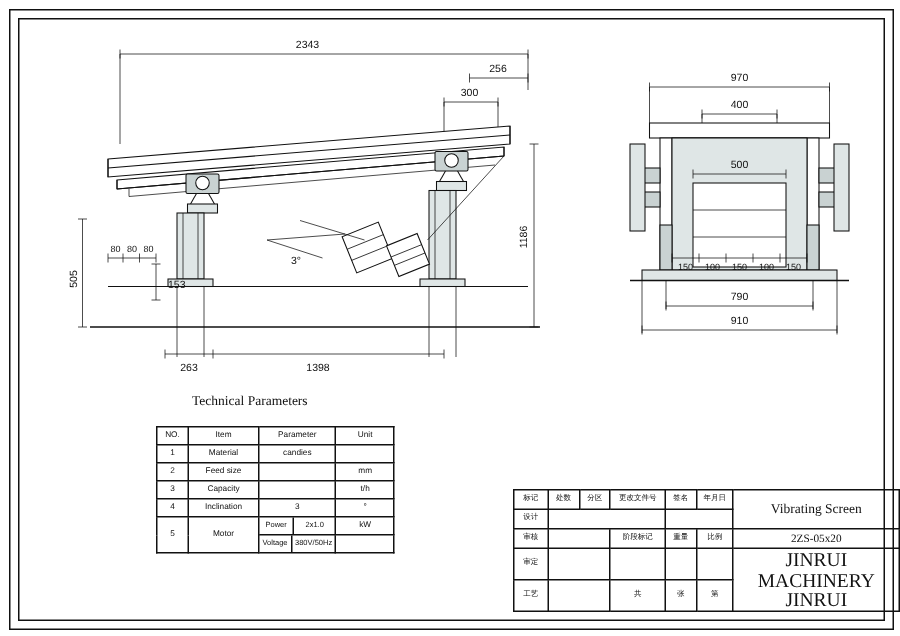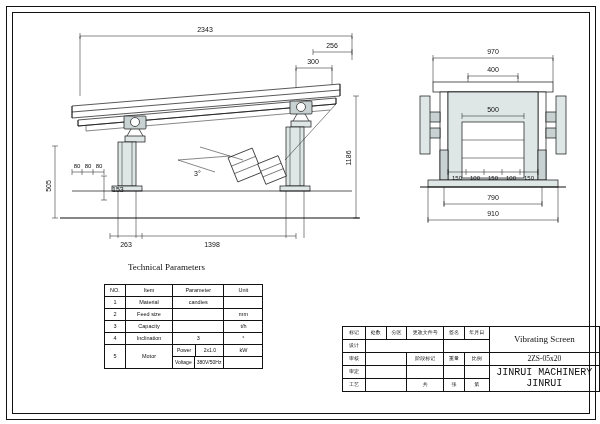--- a/index.html
+++ b/index.html
@@ -20,21 +20,21 @@
   .tbl-title{position:absolute;left:128px;top:262px;font-size:9px;font-family:"Liberation Serif",serif;}
   table.params{position:absolute;left:104px;top:284px;border-collapse:collapse;font-size:5.5px;
     font-family:"Liberation Sans",sans-serif;}
   table.params td{border:0.6px solid #111;height:11px;text-align:center;padding:0 2px;line-height:11px;}
   .c-no{width:16px;} .c-item{width:42px;} .c-par{width:46px;} .c-unit{width:34px;}
   table.tblock{position:absolute;left:342px;top:326px;border-collapse:collapse;font-size:5px;
     font-family:"Liberation Sans",sans-serif;}
   table.tblock td{border:0.6px solid #111;text-align:center;padding:0;line-height:1.05;}
   .big-name{font-size:9px;font-family:"Liberation Serif",serif;}
   .mid-name{font-size:7.5px;font-family:"Liberation Serif",serif;margin-top:14px;}
-  .fac{font-size:10px;font-family:Liberation Mono, monospace;}
+  .fac{font-size:13px;font-family:Liberation Serif, serif;}
 </style>
 </head>
 <body>
 
 <div id="sheet">
   <div class="frame-outer"></div>
   <div class="frame-inner"></div>
 
   <svg viewBox="0 0 600 424">
 

